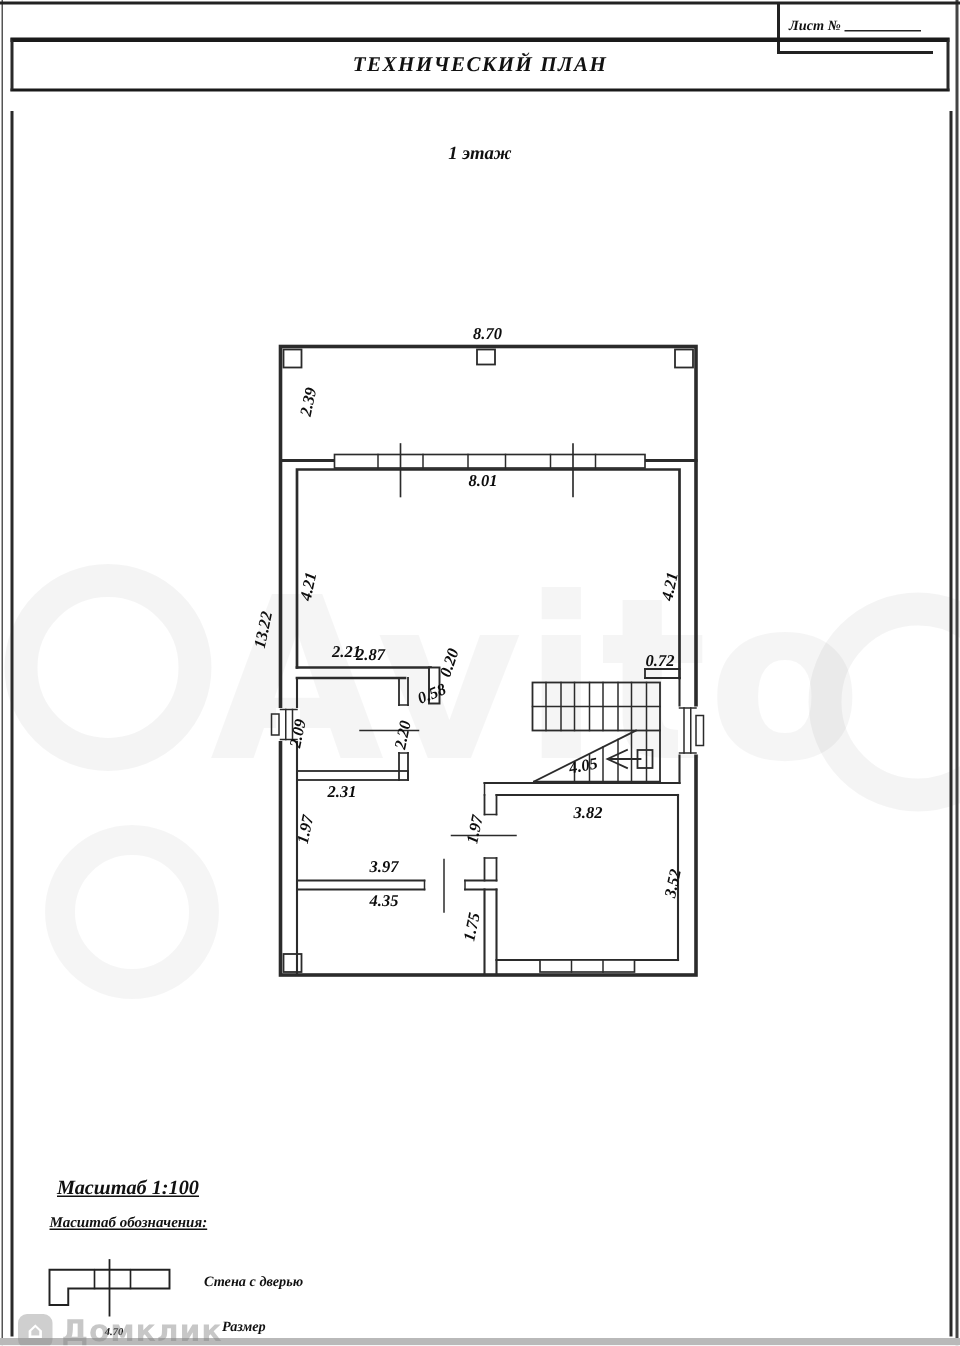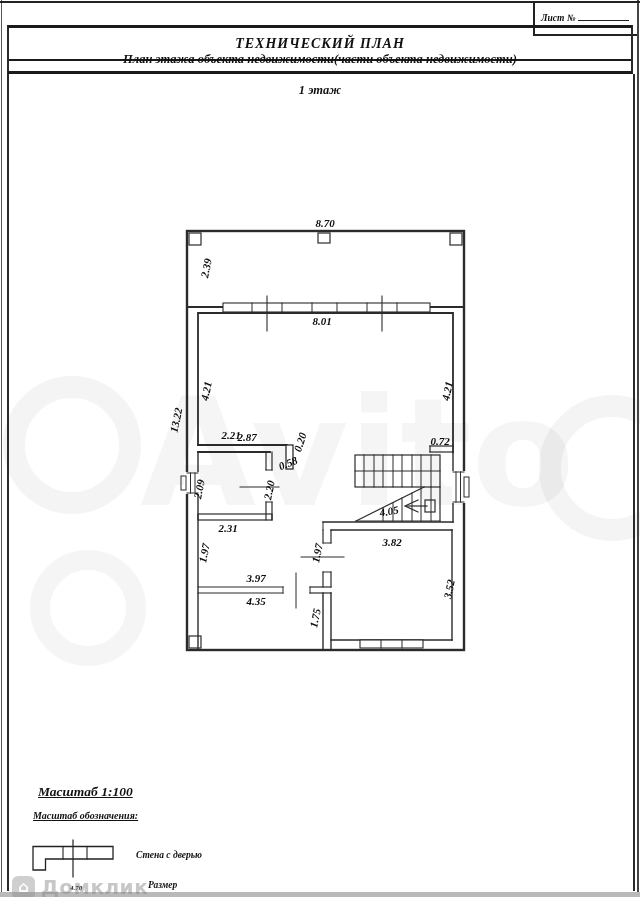--- a/index.html
+++ b/index.html
@@ -5,36 +5,36 @@
   html,body{margin:0;padding:0;background:#fff;}
   #page{position:relative;width:640px;height:897px;background:#fff;overflow:hidden;
         font-family:"Liberation Serif", serif;color:#111;}
   
   .edge-left{position:absolute;left:1px;top:0;width:1px;height:897px;background:#555;}
   .edge-right{position:absolute;left:637px;top:0;width:2px;height:897px;background:#444;}
   .edge-top{position:absolute;left:0;top:1px;width:640px;height:2px;background:#222;}
   .bottom-band{position:absolute;left:0;top:892px;width:640px;height:5px;background:#b9b9b9;}
   .content-frame{position:absolute;left:7px;top:74px;width:624px;height:817px;
                  border-left:2.5px solid #2a2a2a;border-right:2.5px solid #2a2a2a;}
-  .sheet-box{position:absolute;left:533px;top:2px;width:104px;height:20px;
+  .sheet-box{position:absolute;left:518px;top:2px;width:104px;height:20px;
              border-left:2px solid #222;border-bottom:2.5px solid #222;
              display:flex;align-items:center;padding:16px 6px;box-sizing:border-box;}
   .sheet-box .lbl{font:italic bold 9.5px "Liberation Serif",serif;white-space:nowrap;}
   .sheet-box .blank{flex:1;height:1px;border-bottom:1.5px solid #222;margin:4px 2px 0 3px;}
   .hdr1{position:absolute;left:7px;top:25px;width:626px;height:36px;box-sizing:border-box;
         border-top:3px solid #1a1a1a;border-bottom:2px solid #1a1a1a;
         border-left:2.5px solid #2a2a2a;border-right:2.5px solid #2a2a2a;
         display:flex;align-items:center;justify-content:center;
         font:italic bold 14px "Liberation Serif",serif;letter-spacing:1px;}
   .hdr2{position:absolute;left:7px;top:48px;width:626px;height:26px;box-sizing:border-box;
         border-bottom:3px solid #1a1a1a;
         border-left:2.5px solid #2a2a2a;border-right:2.5px solid #2a2a2a;
         display:flex;align-items:center;justify-content:center;
         font:italic bold 12.5px "Liberation Serif",serif;}
-  .floor-lbl{position:absolute;left:0;top:83px;width:640px;text-align:center;
+  .floor-lbl{position:absolute;left:0;top:95px;width:640px;text-align:center;
         font:italic bold 12.5px "Liberation Serif",serif;}
   svg{position:absolute;left:0;top:0;}
   
   .dim{position:absolute;font:italic bold 11px "Liberation Serif",serif;color:#0d0d0d;
        white-space:nowrap;transform:translate(-50%,-50%) rotate(var(--r,0deg));}
   
   .scale{position:absolute;left:38px;top:784px;font:italic bold 13.5px "Liberation Serif",serif;text-decoration:underline;}
   .legend-title{position:absolute;left:33px;top:810px;font:italic bold 10px "Liberation Serif",serif;
        text-decoration:underline;}
   .legend-wall-lbl{position:absolute;left:136px;top:850px;font:italic bold 9.5px "Liberation Serif",serif;}
@@ -179,21 +179,20 @@
   <div class="edge-right"></div>
   <div class="edge-top"></div>
   <div class="content-frame"></div>
   <div class="bottom-band"></div>
 
   <div class="sheet-box">
     <span class="lbl">Лист №</span>
     <span class="blank"></span>
   </div>
   <div class="hdr1">ТЕХНИЧЕСКИЙ ПЛАН</div>
-  <div class="hdr2">План этажа объекта недвижимости(части объекта недвижимости)</div>
   <div class="floor-lbl">1 этаж</div>
 
   <span class="dim" style="left:325px;top:223px">8.70</span>
   <span class="dim" style="left:206px;top:268px;--r:-78deg">2.39</span>
   <span class="dim" style="left:322px;top:321px">8.01</span>
   <span class="dim" style="left:206px;top:391px;--r:-78deg">4.21</span>
   <span class="dim" style="left:447px;top:391px;--r:-78deg">4.21</span>
   <span class="dim" style="left:176px;top:420px;--r:-78deg">13.22</span>
   <span class="dim" style="left:247px;top:437px">2.87</span>
   <span class="dim" style="left:300px;top:442px;--r:-72deg">0.20</span>

